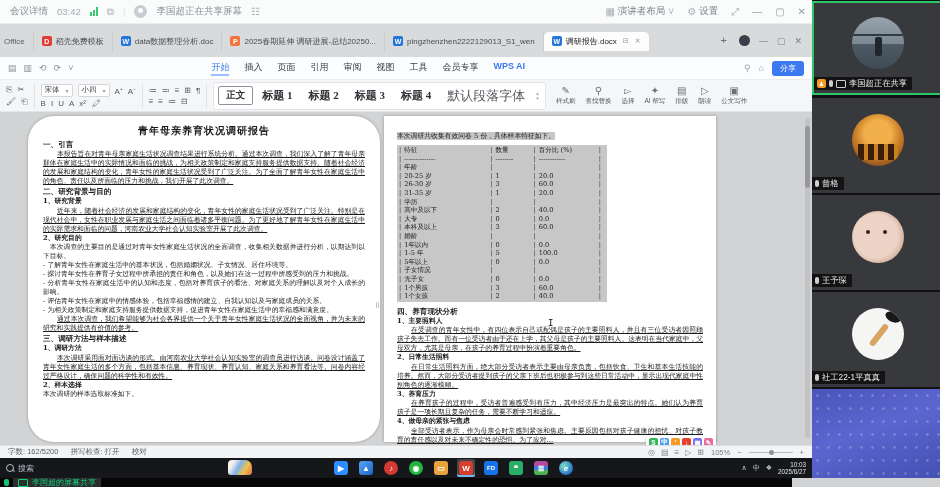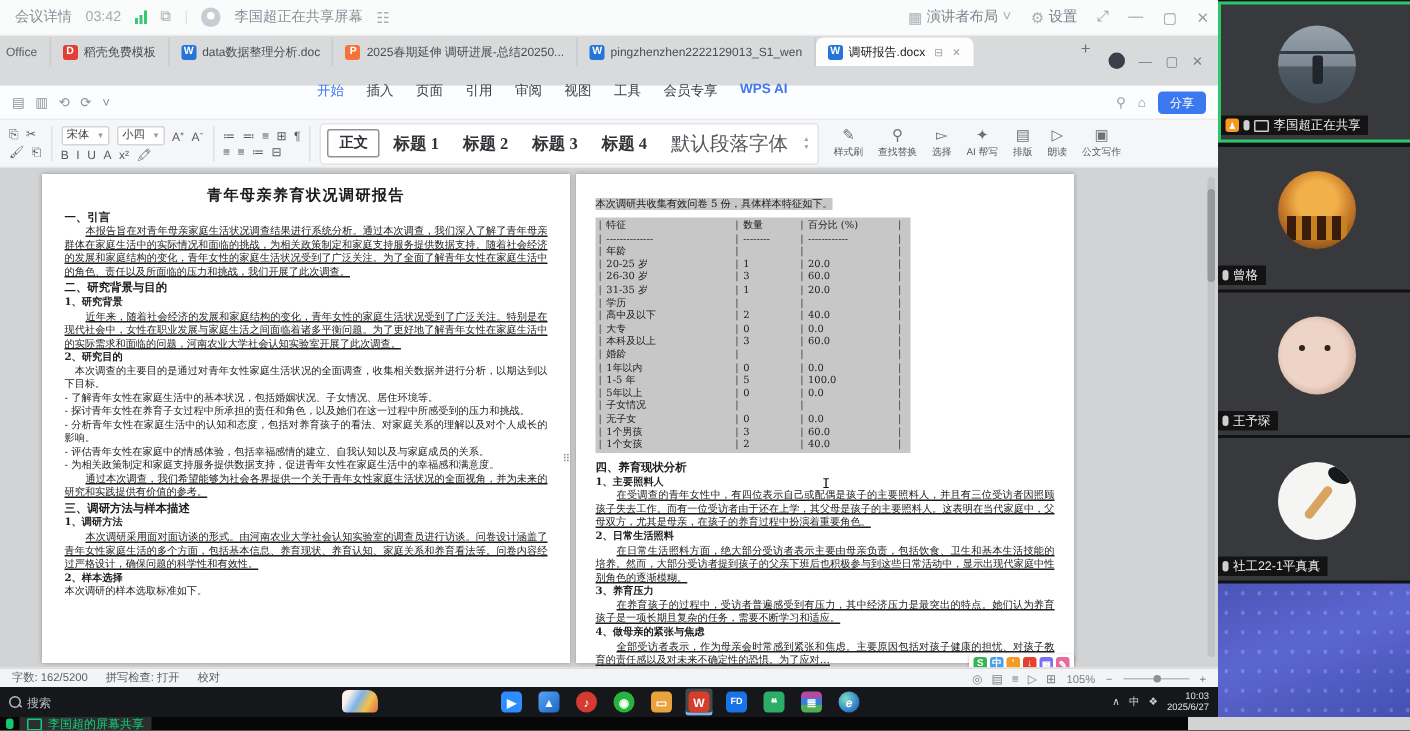--- a/index.html
+++ b/index.html
@@ -14,40 +14,40 @@
   .sig i:nth-child(1){height:4px}.sig i:nth-child(2){height:6px}.sig i:nth-child(3){height:9px}
   .tb-ic{color:#a9aeb6;font-size:10px;}
   .tb-sep{color:#e0e0e0;}
   .tb-av{width:13px;height:13px;border-radius:50%;background:#c9cdd3;position:relative;}
   .tb-av::after{content:"";position:absolute;left:4px;top:3px;width:5px;height:5px;border-radius:50%;background:#fff;}
   .tb-right{margin-left:auto;display:flex;align-items:center;gap:13px;color:#7d828c;}
   .tb-btn{display:flex;align-items:center;gap:3px;}
   .winc{font-size:10px;color:#9aa0a8;}
   
   .tabstrip{position:absolute;left:0;top:24px;width:812px;height:33px;background:#d8dadc;
-            display:flex;align-items:flex-start;padding:0 4px;box-sizing:border-box;}
+            display:flex;align-items:center;padding:0 4px;box-sizing:border-box;}
   .tabs{display:flex;align-items:flex-end;height:20px;overflow:hidden;flex:1;}
   .tab{display:flex;align-items:center;gap:4px;height:19px;padding:0 8px;font-size:8px;color:#4a4d52;
        max-width:160px;white-space:nowrap;overflow:hidden;border-right:1px solid #c9cbce;}
   .tab .tic{width:10px;height:10px;border-radius:2px;color:#fff;font-size:7px;font-weight:bold;
             display:flex;align-items:center;justify-content:center;flex:0 0 auto;}
   .tab .tic:empty{display:none}
   .tab-w .tic{background:#2474d9}.tab-p .tic{background:#f5733a}.tab-docer .tic{background:#e23e33}
   .tab.active{background:#fdfdfe;border-radius:5px 5px 0 0;border-right:none;color:#222;}
   .tab .ctrl{color:#9a9da3;font-size:7px;margin-left:2px;}
   .tab .ctrl:empty{display:none}
   .tab-plain{max-width:34px;padding-left:0;color:#5a5d62;}
   .newtab{font-size:11px;color:#6a6d72;padding:0 6px;line-height:19px;}
   .ts-right{display:flex;align-items:center;gap:9px;height:33px;padding:0 6px;color:#7d8087;font-size:9px;}
   .ts-av{width:11px;height:11px;border-radius:50%;background:#3a4049;}
   .menubar{position:absolute;left:0;top:57px;width:812px;height:23px;background:#fcfdfe;
            border-bottom:1px solid #ececee;display:flex;align-items:center;padding:0 8px;box-sizing:border-box;}
   .quick{display:flex;gap:7px;color:#8c9097;font-size:9px;}
   .menus{display:flex;gap:15px;font-size:9px;color:#3b3e43;margin-left:138px;}
-  .menu.active{color:#3c78f0;box-shadow:inset 0 -2px 0 #9cc0ff;padding-bottom:16px;}
+  .menu.active{color:#3c78f0;box-shadow:inset 0 -2px 0 #9cc0ff;padding-bottom:2px;}
   .menu.ai{color:#3c78f0;font-weight:bold;}
   .mb-right{margin-left:auto;display:flex;align-items:center;gap:8px;}
   .search-ic{color:#9a9ea6;font-size:9px;}
   .home-ic{color:#8c9097;font-size:9px;}
   .sharebtn{background:#3c78f0;color:#fff;font-size:8px;border-radius:3px;padding:2px 8px;}
   .toolbar{position:absolute;left:0;top:80px;width:812px;height:32px;background:#f5f6f7;
            border-bottom:1px solid #e4e5e7;display:flex;align-items:center;padding:0 6px;box-sizing:border-box;gap:6px;}
   .tgroup{display:flex;flex-direction:column;gap:2px;}
   .trow1,.trow2{display:flex;align-items:center;gap:5px;font-size:8px;color:#55585e;}
   .fbox{border:1px solid #d4d6d9;background:#fff;border-radius:2px;font-size:7.5px;color:#3b3e43;
@@ -61,21 +61,21 @@
   .sty.cur{border:1px solid #8f9399;border-radius:2px;background:#fff;font-size:9.5px;}
   .sty.small{font-size:13px;font-weight:normal;color:#55585e;}
   .galarr{display:flex;flex-direction:column;font-size:5px;color:#9a9da3;line-height:5px;padding:0 2px;}
   .rtools{display:flex;align-items:center;gap:10px;margin-left:4px;}
   .rtool{display:flex;flex-direction:column;align-items:center;gap:1px;font-size:6.5px;color:#55585e;white-space:nowrap;}
   .rtool .tg{font-size:10px;color:#6d7077;line-height:10px;}
   
   .docarea{position:absolute;left:0;top:112px;width:812px;height:333px;background:#d2d3d4;overflow:hidden;}
   .page{position:absolute;top:4px;background:#fff;box-shadow:0 0 3px rgba(0,0,0,.3);
         box-sizing:border-box;font-family:"DejaVu Serif","Liberation Serif",serif;color:#1c1c1c;}
-  .pgL{left:28px;width:352px;height:326px;padding:7px 15px;}
+  .pgL{left:28px;width:352px;height:326px;padding:7px 15px;border-radius:26px;}
   .pgR{left:384px;width:332px;height:326px;padding:7px 13px;}
   .dp{font-size:6.8px;line-height:9px;text-align:justify;}
   .dp.t{font-size:10px;font-weight:bold;text-align:center;line-height:16px;letter-spacing:1px;}
   .dp.h1{font-size:7.6px;font-weight:bold;line-height:11px;}
   .dp.h2{font-weight:bold;line-height:9.5px;}
   .dp.ind{text-indent:14px;text-decoration:underline;}
   .dp.hl{background:#c7c7c7;display:inline;}
   .dtable{background:#c7c7c7;width:206px;margin:3px 0 4px 0;padding:1px 2px;}
   .trw{display:flex;height:8.6px;font-size:6.6px;line-height:8.6px;white-space:nowrap;}
   .trw .tp{color:#3a3a3a;}

